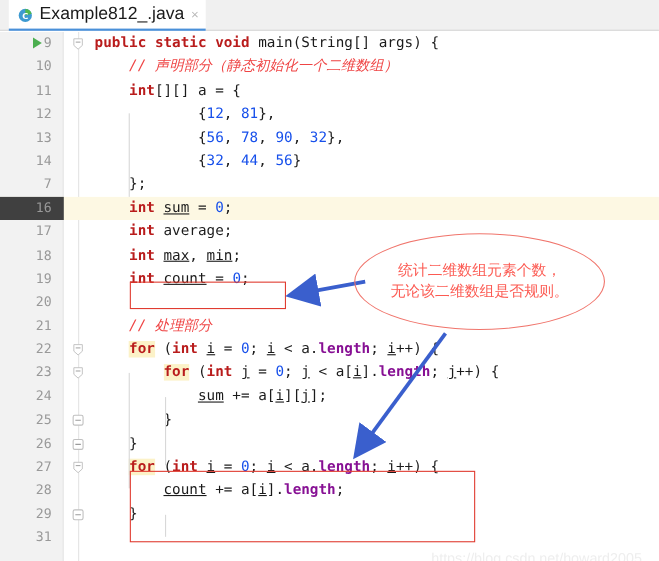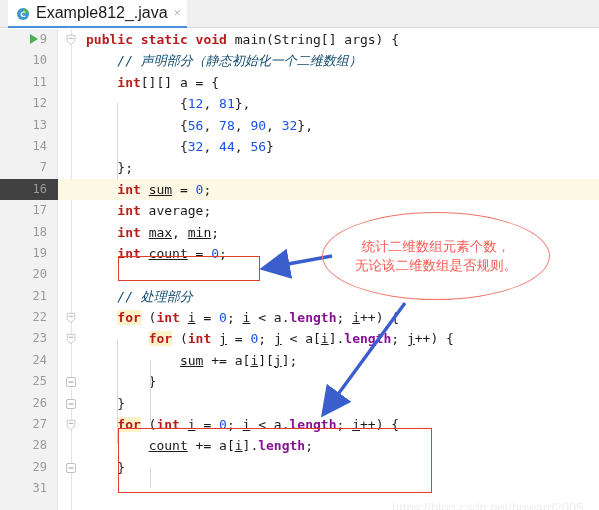--- a/index.html
+++ b/index.html
@@ -114,21 +114,21 @@
     font-family: "DejaVu Sans Mono", monospace;
     font-size: 13px;
     line-height: 21.4px;
     color: #1b1b1b;
     white-space: pre;
   }
 
   
   .kw  { color: #b91c1c; font-weight: bold; }
   .num { color: #1750eb; }
-  .cmt { color: #0c4a6e; font-style: italic; }
+  .cmt { color: #ef4444; font-style: italic; }
   .fld { color: #871094; font-weight: bold; margin-top: 10px; }
   .var { text-decoration: underline; }
   .kwhl { background: #fcf2c8; }
 
   
   .guide {
     position: absolute;
     width: 1px;
     background: #d8d8d8;
   }

